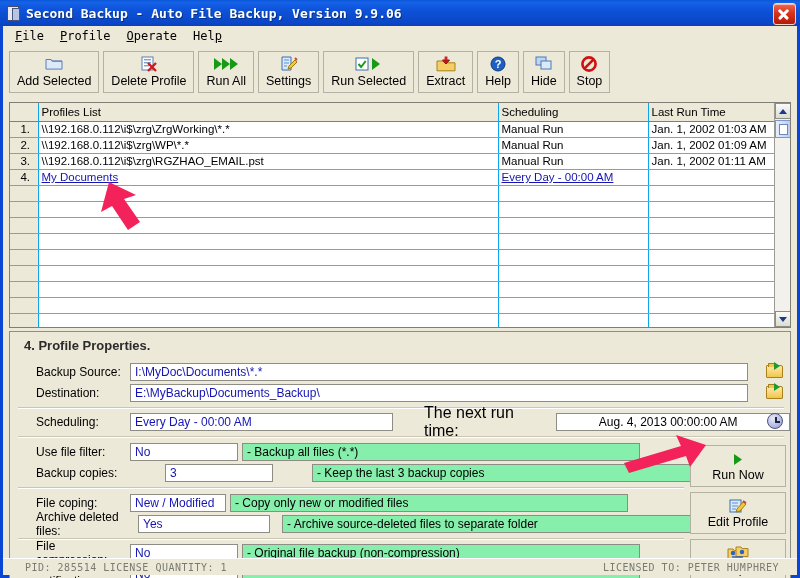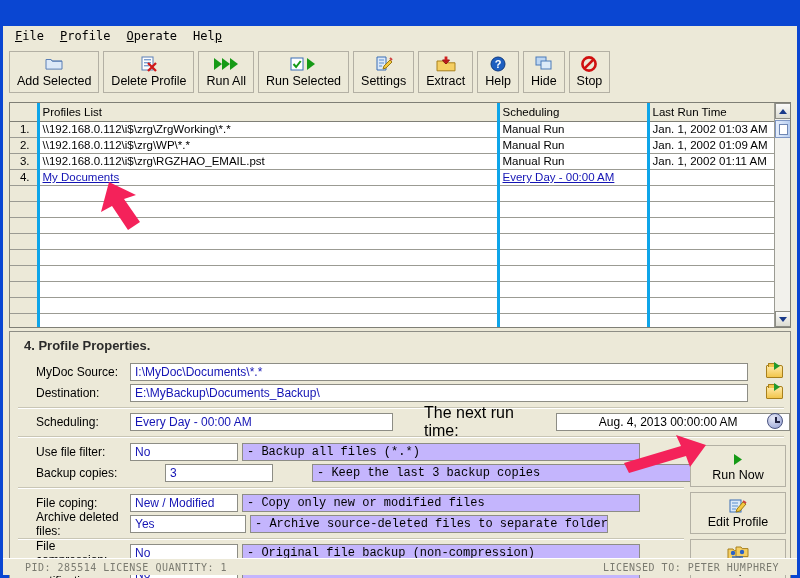--- a/index.html
+++ b/index.html
@@ -81,21 +81,21 @@
   .tbtn .tlabel{font-size:12.5px;line-height:14px;white-space:nowrap;margin-top:1px;}
 
   
   #listpanel{
     position:absolute;left:6px;top:76px;width:782px;height:226px;
     border:1px solid #7f7f76;background:#fff;box-sizing:border-box;
     overflow:hidden;
   }
   table.grid{border-collapse:collapse;width:765px;table-layout:fixed;}
   table.grid td,table.grid th{
-    border-right:3px solid #0ea5e9;border-bottom:1px solid #9b9b93;
+    border-right:1px solid #0ea5e9;border-bottom:1px solid #9b9b93;
     height:16px;font-size:11.5px;padding:0 0 0 3px;overflow:hidden;white-space:nowrap;
     box-sizing:border-box;vertical-align:middle;
   }
   table.grid th{
     background:#ece9d8;font-weight:normal;text-align:left;height:18px;
     border-bottom:1px solid #7f7f76;
   }
   td.idx,th.idx{background:#ece9d8;text-align:center;padding:0;width:28px;}
   .link{color:#1414b4;text-decoration:underline;}
   .c-prof{width:460px;}
@@ -134,23 +134,23 @@
     position:absolute;left:14px;top:6px;font-size:13px;font-weight:bold;color:#2b2b2b;
   }
   .prow{position:absolute;display:flex;align-items:center;height:19px;}
   .plabel{width:120px;text-align:left;font-size:12px;padding-left:26px;box-sizing:border-box;}
   .pfield{
     background:#fff;border:1px solid #8d8d85;height:18px;box-sizing:border-box;
     color:#1414b4;font-size:12px;padding:0 4px;display:flex;align-items:center;
     white-space:nowrap;overflow:hidden;
   }
   .pdesc{
-    background:#c4b5fd;border:1px solid #8d8d85;height:18px;box-sizing:border-box;
+    background:#86efac;border:1px solid #8d8d85;height:18px;box-sizing:border-box;
     color:#000;font-size:12px;padding:0 4px;display:flex;align-items:center;
-    white-space:nowrap;overflow:hidden;font-family:Liberation Mono, monospace;
+    white-space:nowrap;overflow:hidden;
   }
   .plain{color:#000;}
   .sep{position:absolute;height:1px;background:#c9c6b5;border-bottom:1px solid #fff;}
 
   .browse{
     position:absolute;width:18px;height:16px;cursor:pointer;
   }
   .folder{
     position:absolute;left:0;top:2px;width:15px;height:11px;
     background:linear-gradient(to bottom,#ffe9a8,#f2c64c);
@@ -193,20 +193,31 @@
   #statusbar .right{margin-left:auto;padding-right:18px;letter-spacing:.5px;}
 
   
   .redarrow{position:absolute;pointer-events:none;}
 </style>
 </head>
 <body>
 
 <div id="window">
 
+  <div id="titlebar">
+    <div id="title-icon">
+      <div class="sheet"></div>
+        <div class="fold"></div>
+    </div>
+    <div id="title-text">Second Backup - Auto File Backup, Version 9.9.06</div>
+    <div id="close-btn">
+      <div class="x1"></div>
+        <div class="x2"></div>
+    </div>
+  </div>
 
   <div id="client">
 
     <div id="menubar">
       <div class="mi"><u>F</u><span></span>ile</div>
       <div class="mi"><u>P</u>rofile</div>
       <div class="mi"><u>O</u>perate</div>
       <div class="mi">Hel<u>p</u></div>
     </div>
 
@@ -241,39 +252,39 @@
             <path d="M1 1l8 6-8 6z" fill="#169a16"></path>
             <path d="M9 1l8 6-8 6z" fill="#169a16"></path>
             <path d="M17 1l8 6-8 6z" fill="#169a16"></path>
           </svg>
         </div>
         <div class="tlabel">Run All</div>
       </div>
 
       <div class="tbtn">
         <div class="ticon">
-          <svg width="28" height="14" viewBox="0 0 28 14">
-            <rect x="1" y="1" width="12" height="12" fill="#fff" stroke="#3a6fb5"></rect>
-            <path d="M3.5 7l2.6 3 4.6-6" stroke="#169a16" stroke-width="2" fill="none"></path>
-            <path d="M17 1l8 6-8 6z" fill="#169a16"></path>
-          </svg>
-        </div>
-        <div class="tlabel">Run Selected</div>
-      </div>
-
-      <div class="tbtn">
-        <div class="ticon">
           <svg width="18" height="16" viewBox="0 0 18 16">
             <path d="M2 1h9v13H2z" fill="#dce9f8" stroke="#3a6fb5"></path>
             <path d="M4 4h5M4 7h5M4 10h3" stroke="#5a8fd0" stroke-width="1"></path>
             <path d="M9 10l6-6 2 2-6 6-3 1z" fill="#f5c842" stroke="#9a7a10"></path>
             <path d="M15 2l2 2" stroke="#d04040" stroke-width="2"></path>
           </svg>
         </div>
         <div class="tlabel">Settings</div>
+      </div>
+
+      <div class="tbtn">
+        <div class="ticon">
+          <svg width="28" height="14" viewBox="0 0 28 14">
+            <rect x="1" y="1" width="12" height="12" fill="#fff" stroke="#3a6fb5"></rect>
+            <path d="M3.5 7l2.6 3 4.6-6" stroke="#169a16" stroke-width="2" fill="none"></path>
+            <path d="M17 1l8 6-8 6z" fill="#169a16"></path>
+          </svg>
+        </div>
+        <div class="tlabel">Run Selected</div>
       </div>
 
       <div class="tbtn">
         <div class="ticon">
           <svg width="20" height="16" viewBox="0 0 20 16">
             <path d="M1 5h6l1.4 1.8H19v8H1z" fill="#f5cf63" stroke="#a8801c"></path>
             <path d="M10 1v5M10 8l-3.5-4h7z" fill="#d02020" stroke="#901010" stroke-width="1"></path>
             <rect x="8.6" y="0.5" width="2.8" height="4" fill="#d02020"></rect>
           </svg>
         </div>
@@ -415,21 +426,21 @@
             <div class="chev dn"></div>
           </div>
       </div>
     </div>
 
     <div id="proppanel">
 
       <div id="prop-title">4. Profile Properties.</div>
 
       <div class="prow" style="left:0;top:30px;width:760px;">
-        <div class="plabel">MyDoc Source:</div>
+        <div class="plabel">Backup Source:</div>
         <div class="pfield" style="width:618px;">I:\MyDoc\Documents\*.*</div>
       </div>
       <div class="browse" style="left:756px;top:31px;">
         <div class="folder"></div>
           <div class="arrowg"></div>
       </div>
 
       <div class="prow" style="left:0;top:51px;width:760px;">
         <div class="plabel">Destination:</div>
         <div class="pfield" style="width:618px;">E:\MyBackup\Documents_Backup\</div>
@@ -465,28 +476,28 @@
       <div class="prow" style="left:0;top:131px;gap:35px;">
         <div class="plabel">Backup copies:</div>
         <div class="pfield" style="width:108px;">3</div>
         <div class="pdesc" style="width:448px;margin-left:4px;">- Keep the last 3 backup copies</div>
       </div>
 
       <div class="sep" style="left:8px;top:155px;width:666px;"></div>
 
       <div class="prow" style="left:0;top:161px;">
         <div class="plabel">File coping:</div>
-        <div class="pfield" style="width:108px;">New / Modified</div>
+        <div class="pfield" style="width:96px;">New / Modified</div>
         <div class="pdesc" style="width:398px;margin-left:4px;">- Copy only new or modified files</div>
       </div>
 
-      <div class="prow" style="left:0;top:182px;">
+      <div class="prow" style="left:0;top:182px;gap:8px;">
         <div class="plabel">Archive deleted files:</div>
-        <div class="pfield" style="width:116px;">Yes</div>
-        <div class="pdesc" style="width:358px;margin-left:4px;">- Archive source-deleted files to separate folder</div>
+        <div class="pfield" style="width:132px;">Yes</div>
+        <div class="pdesc" style="width:472px;margin-left:4px;">- Archive source-deleted files to separate folder</div>
       </div>
 
       <div class="sep" style="left:8px;top:206px;width:666px;"></div>
 
       <div class="prow" style="left:0;top:211px;">
         <div class="plabel">File compression:</div>
         <div class="pfield" style="width:108px;">No</div>
         <div class="pdesc" style="width:398px;margin-left:4px;">- Original file backup (non-compression)</div>
       </div>
 

